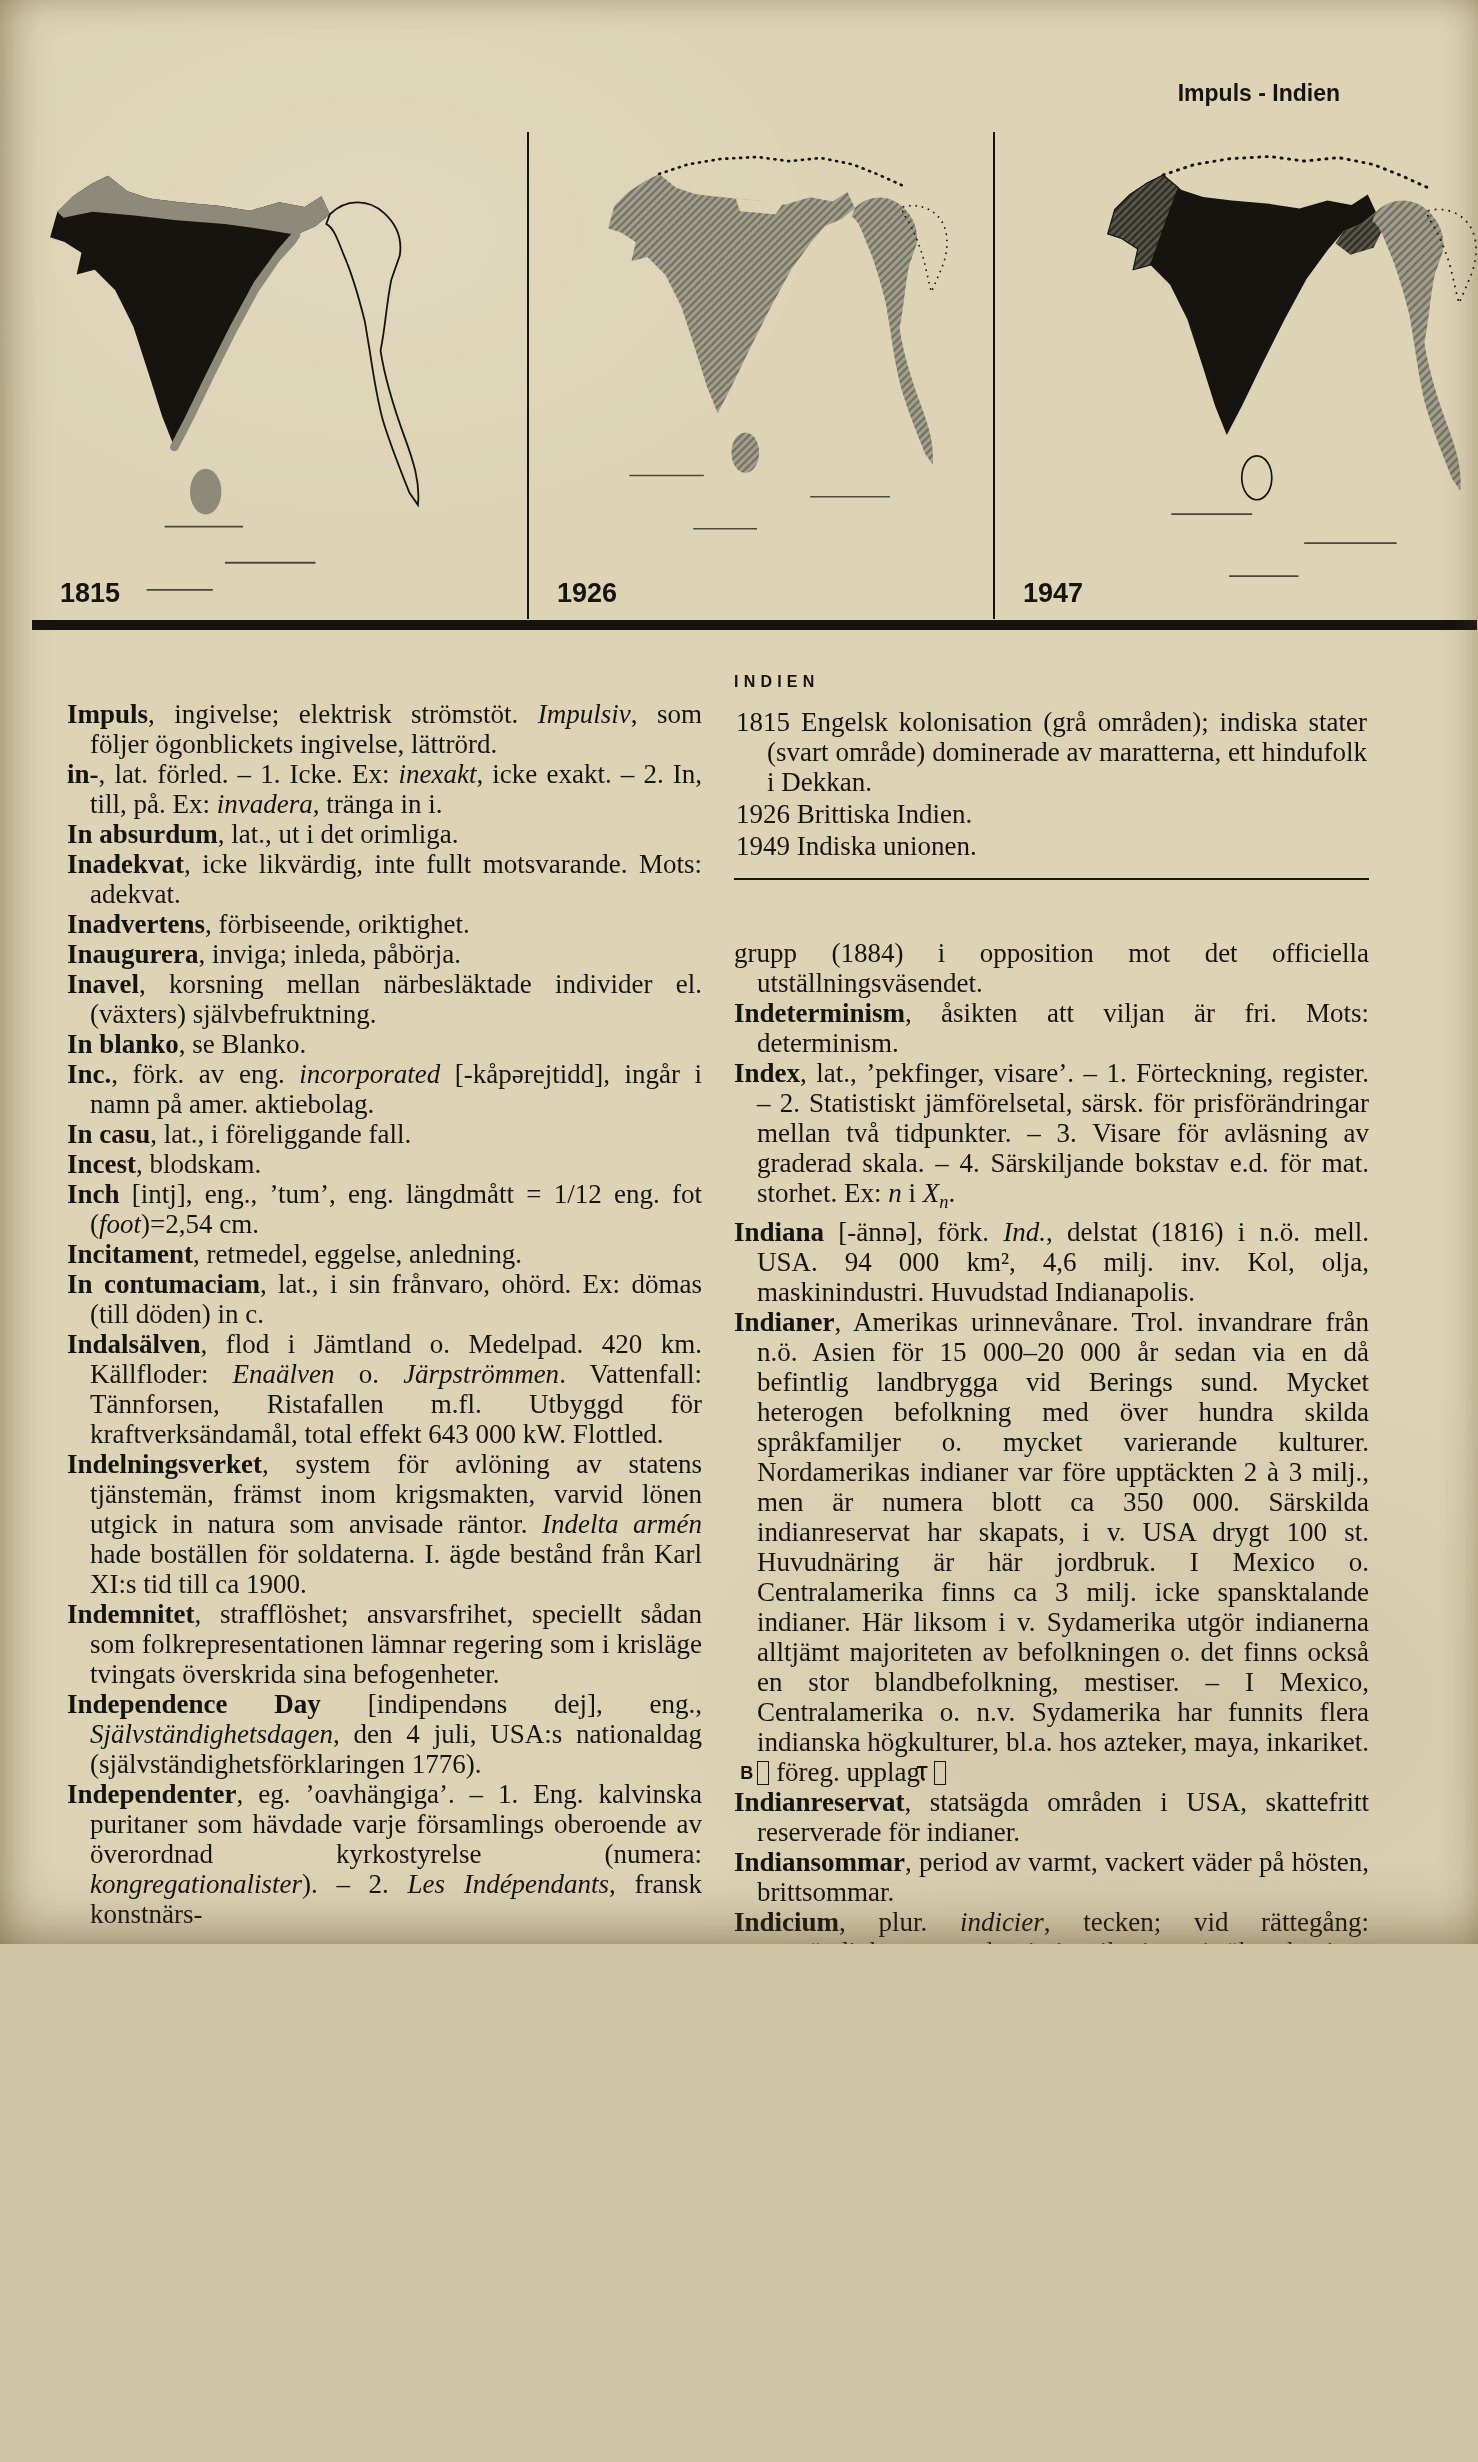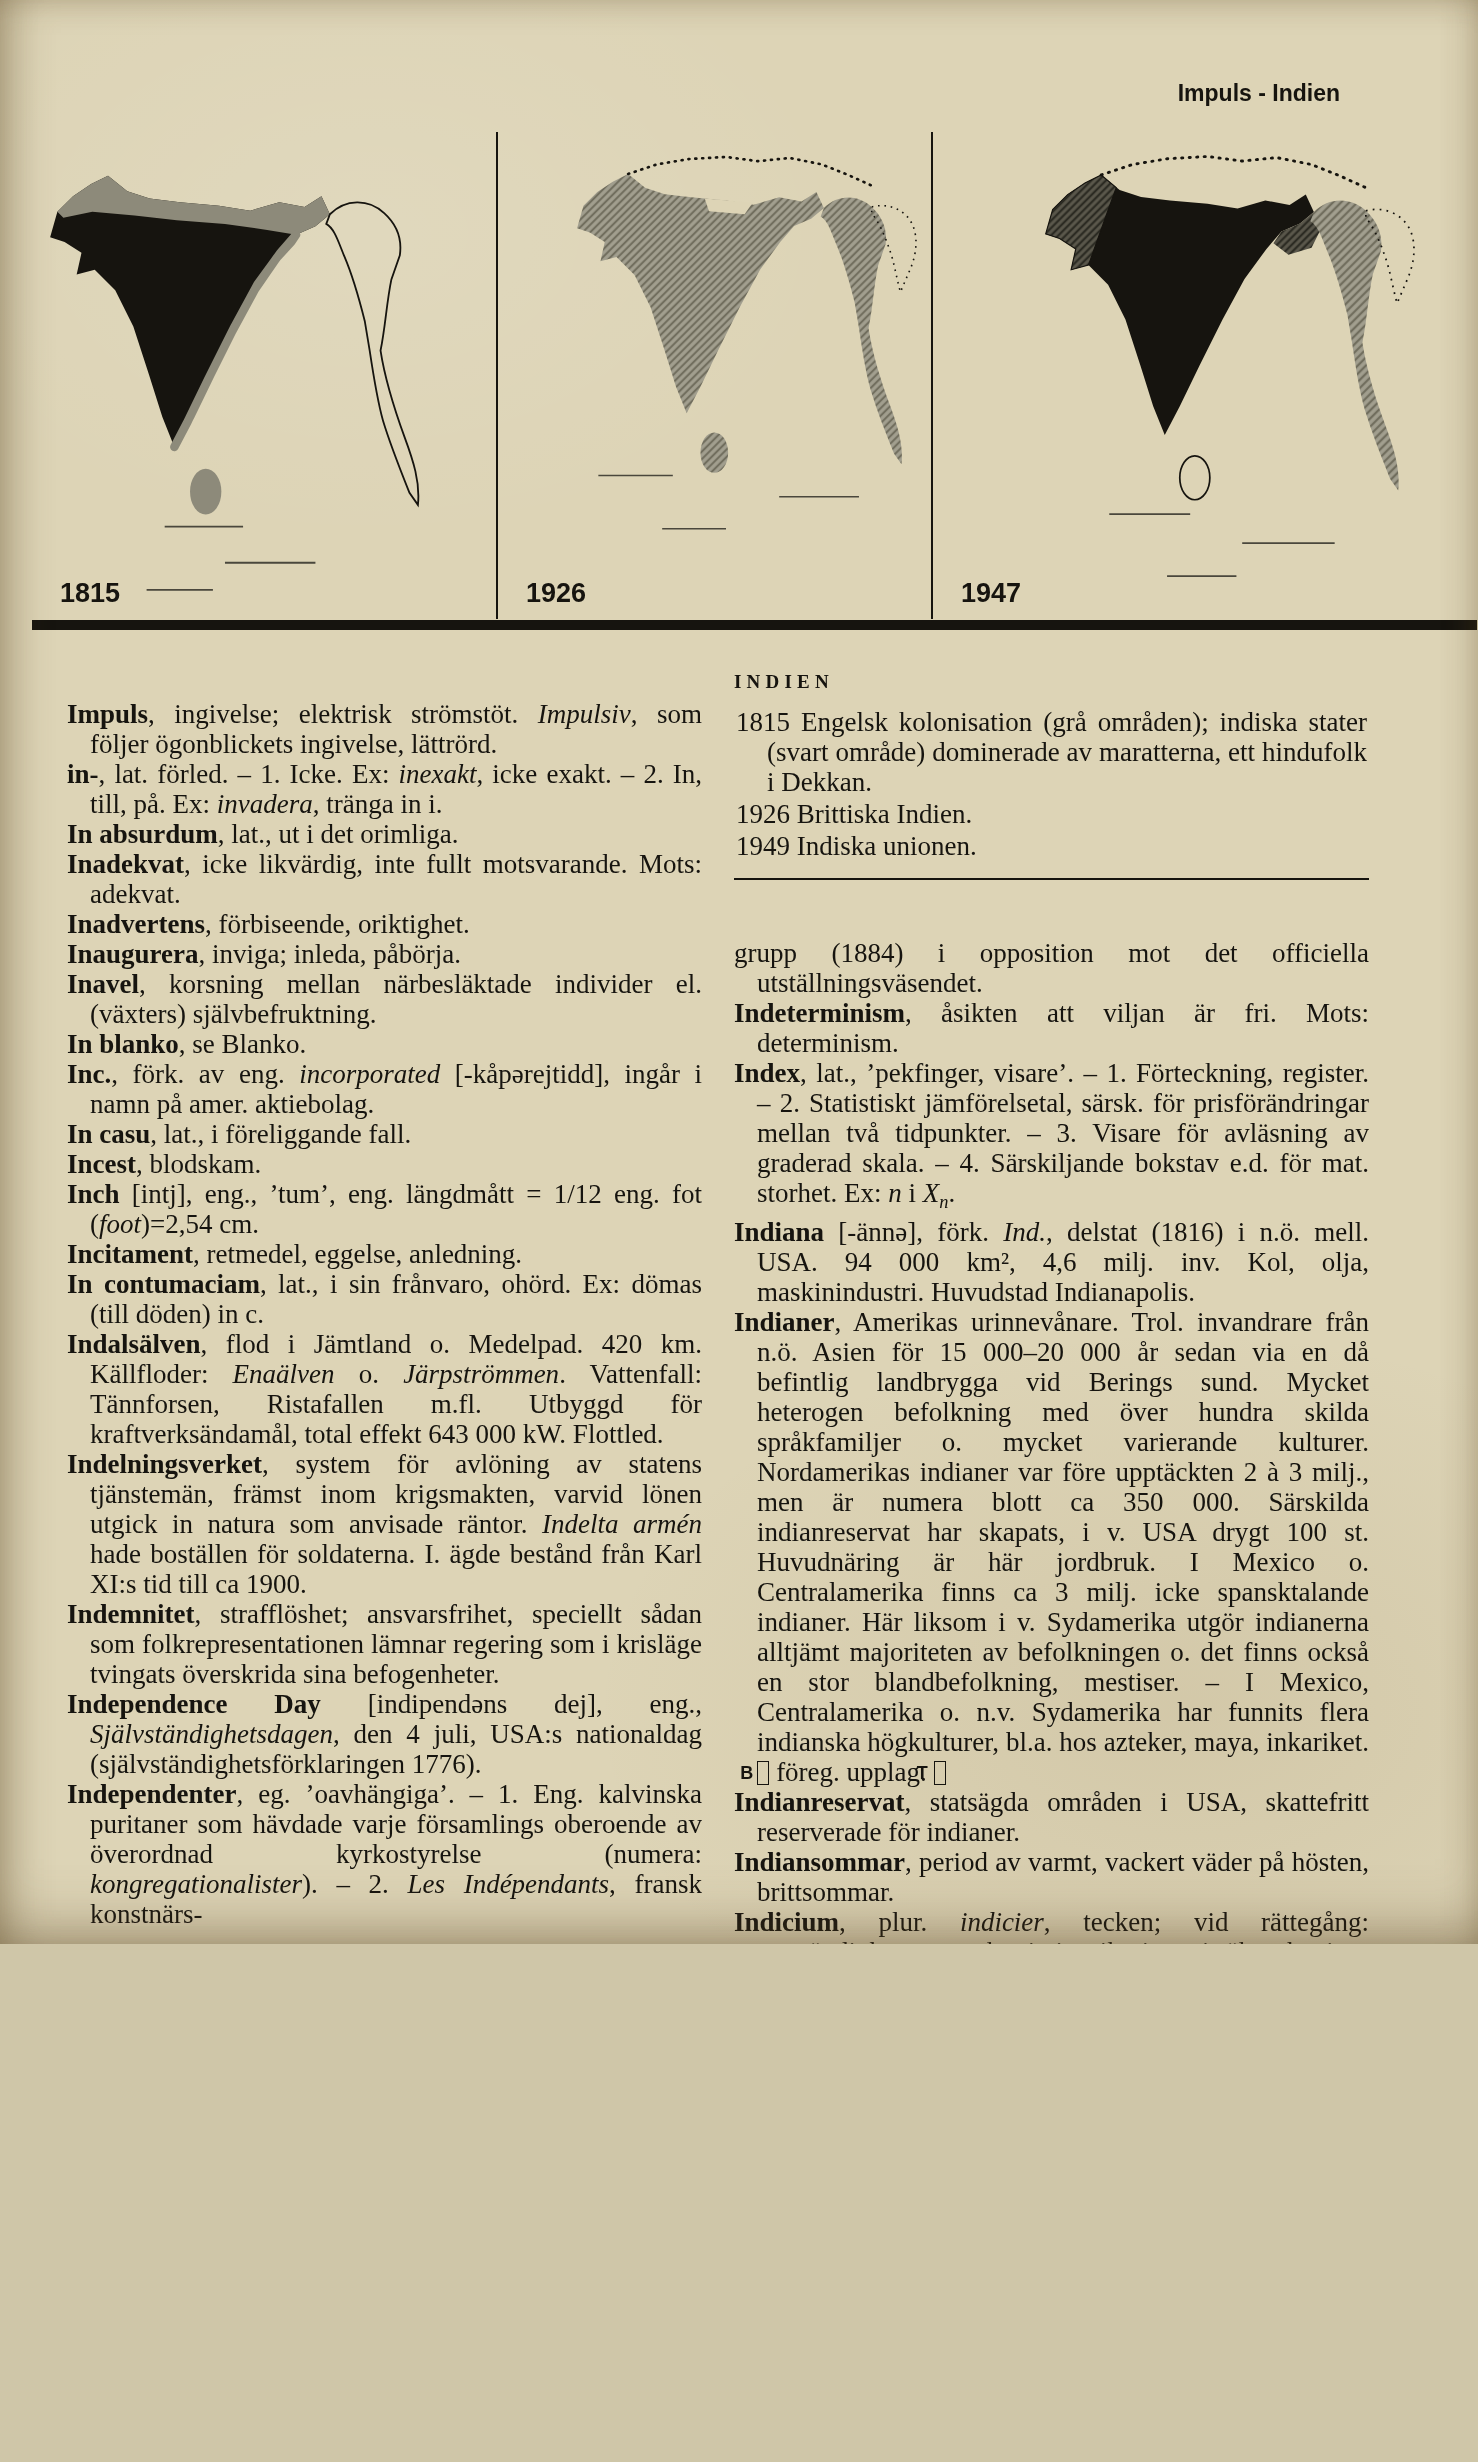--- a/index.html
+++ b/index.html
@@ -22,21 +22,21 @@
     box-shadow:
       inset 28px 0 46px -22px rgba(95,75,40,.45),
       inset -21px 0 37px -21px rgba(95,75,40,.32),
       inset 0 -41px 58px -26px rgba(95,75,40,.42),
       inset 0 22px 37px -24.4px rgba(95,75,40,.22);
   }
   .running-head {
     position: absolute; top: 80px; right: 139px;
     font-family: "Liberation Sans", sans-serif; font-weight: 700; font-size: 23px;
   }
-  .maps-row { position: absolute; top: 132px; left: 32px; width: 1445px; height: 487px; display: flex; }
+  .maps-row { position: absolute; top: 132px; left: 32px; width: 1445px; height: 487px; display: flex; gap: 31px; }
   .map-panel { position: relative; height: 487px; flex: 0 0 auto; }
   .mp1 { width: 464px; }
   .mp2 { width: 435px; border-left: 2.3px solid var(--ink, #16140f); }
   .mp3 { width: 547px; border-left: 2.3px solid var(--ink, #16140f); }
   .map-panel svg { display: block; width: 100%; height: 100%; }
   .map-year {
     position: absolute; bottom: 10.4px; left: 28px;
     font-family: "Liberation Sans", sans-serif; font-weight: 700; font-size: 27px;
   }
   .thick-rule { position: absolute; top: 620px; left: 32px; width: 1445px; height: 10.4px; background: var(--ink, #16140f); }
@@ -46,21 +46,21 @@
   .entry { margin: 0; padding-left: 23px; text-indent: -23px; }
   .hw { font-weight: 700; }
   .it { font-style: italic; }
   sub.it { font-size: 68%; }
   .bx {
     display: inline-block; font-family: "Liberation Sans", sans-serif; font-weight: 700; font-style: normal;
     font-size: 18px; line-height: 1; border: 1.7px solid var(--ink, #16140f); padding: 1.7px 5.2px 2.3px; vertical-align: 2.3px;
   }
   .caption { margin-bottom: 58px; }
   .caption-title {
-    font-family: Liberation Serif, serif; font-weight: 700; font-size: 19px;
+    font-family: Liberation Sans, sans-serif; font-weight: 700; font-size: 16px;
     letter-spacing: 5.2px; margin: 0 0 10.4px 0;
   }
   .cap-line { margin: 2px; padding-left: 31px; text-indent: -31px; }
   .caption-rule { border: 0; border-top: 2.3px solid var(--ink, #16140f); margin: 16.2px 0 0 0; }
   .page-number {
     position: absolute; top: 2241px; right: 65px;
     font-family: "Liberation Sans", sans-serif; font-weight: 700; font-size: 28px;
   }
 </style>
 </head>

